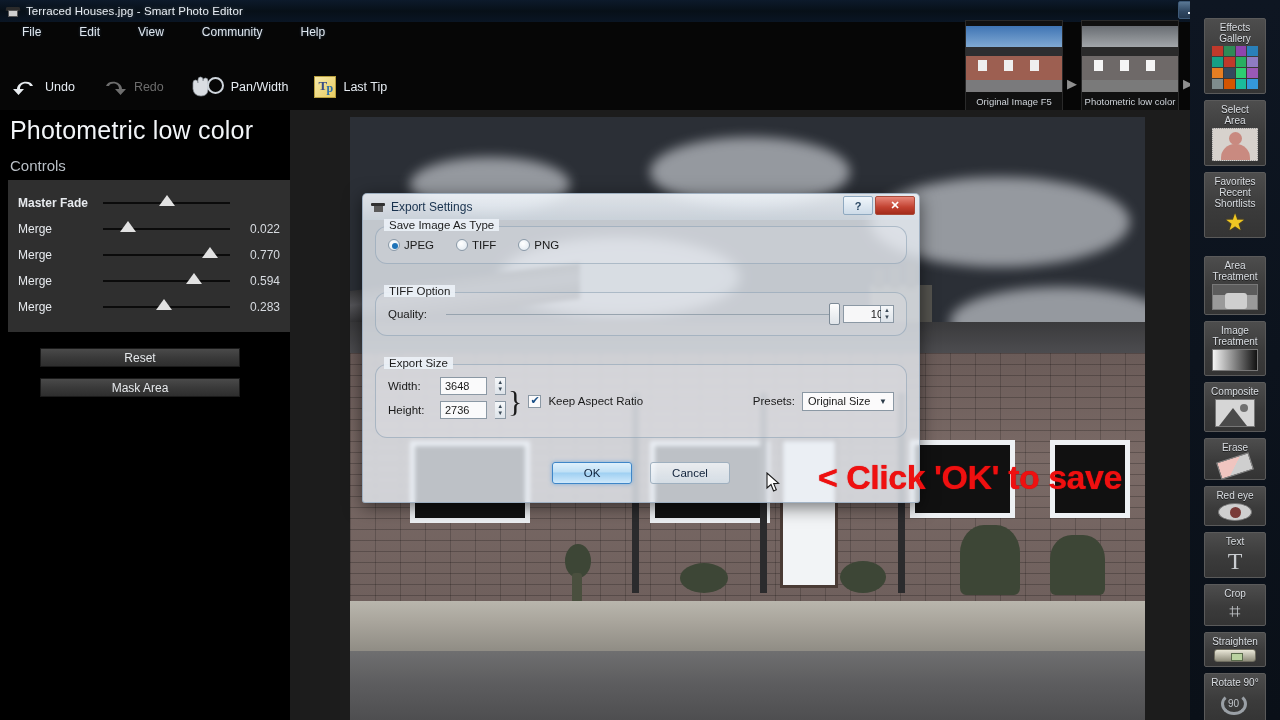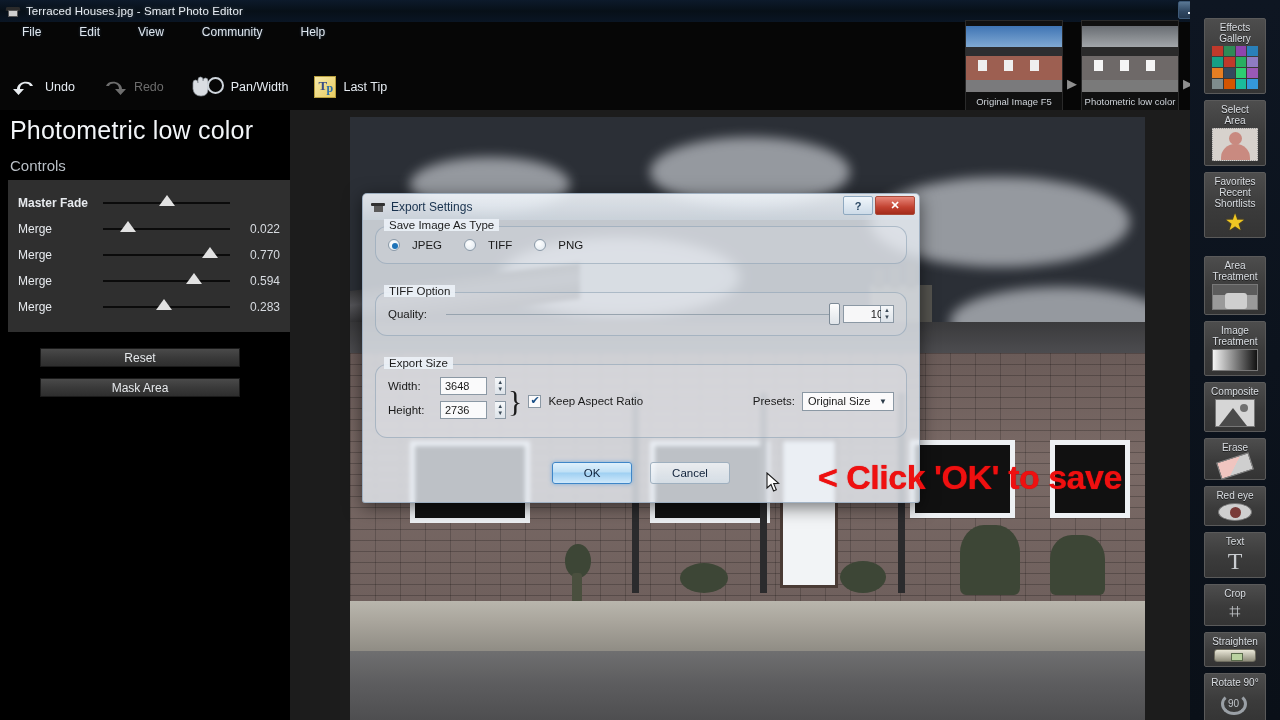--- a/index.html
+++ b/index.html
@@ -281,21 +281,21 @@
   .group {
     border:1px solid rgba(140,160,180,.6); border-radius:12px;
     margin-bottom: 28px; padding: 12px 12px 12px 12px;
     position:relative; background: rgba(255,255,255,.10);
   }
   .group-title {
     position:absolute; left:8px; top:-8px; background: rgba(235,241,247,.92);
     padding: 0 5px; color:#1d1d1d; font-size:11.5px;
   }
   .radio-row { display:flex; align-items:center; gap:22px; }
-  .radio { display:flex; align-items:center; gap:12px; color:#1a1a1a; font-size:11.5px;}
+  .radio { display:flex; align-items:center; gap:4px; color:#1a1a1a; font-size:11.5px;}
   .radio .dot {
     width:12px; height:12px; border-radius:50%;
     border:1px solid #8b9aa8; background:radial-gradient(circle at 40% 35%, #ffffff, #dde6ee);
     position:relative; flex:none;
   }
   .radio.on .dot:after {
     content:""; position:absolute; left:3px; top:3px; width:6px; height:6px;
     border-radius:50%; background:#1e73b8;
   }
   .qual-row { display:flex; align-items:center; gap:8px; }

